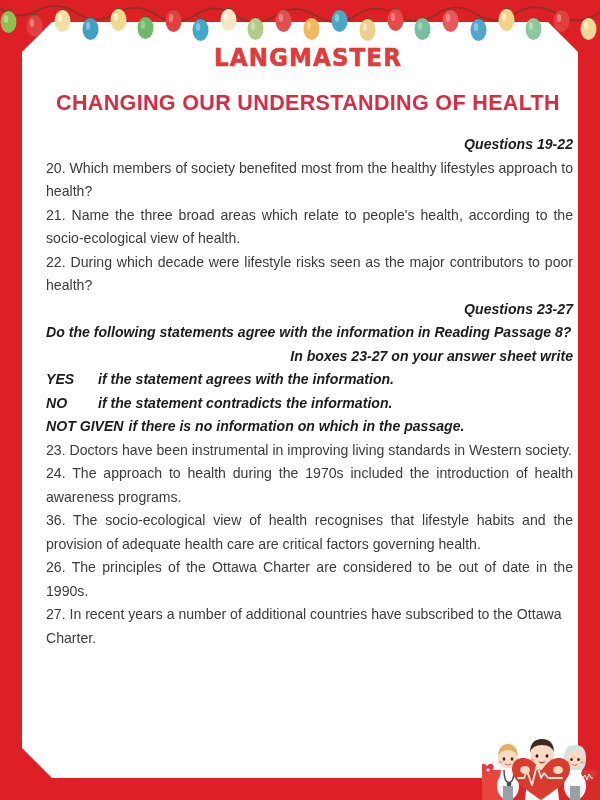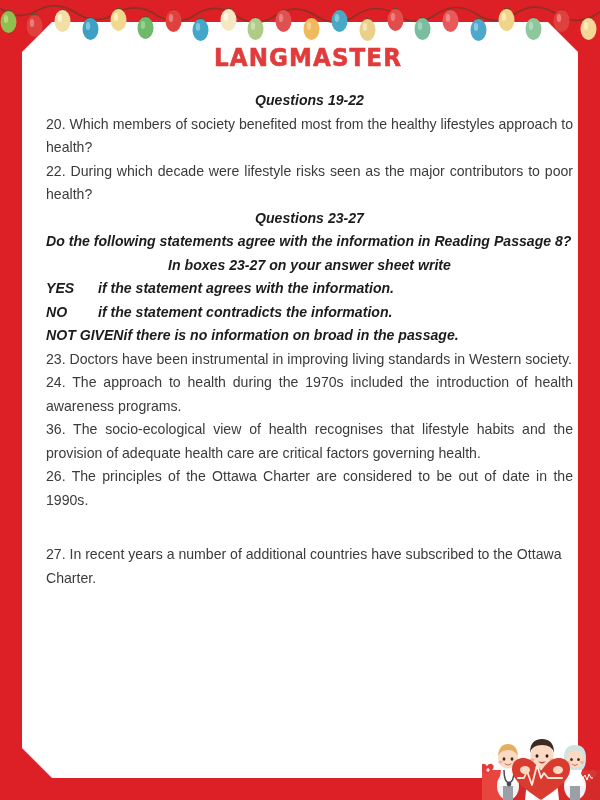--- a/index.html
+++ b/index.html
@@ -73,38 +73,38 @@
     color:#3B3B3B;
     font-size:14.1px;
     line-height:23.5px;
   }
 
   .p {
     text-align:justify;
     text-justify:inter-word;
     margin:0;
   }
-  .p:last-child { text-align:left;margin-top:31px; }
+  .p:last-child { text-align:left; }
 
   .bold-ital {
     font-weight:bold;
     font-style:italic;
     color:#1C1C1C;
     text-align:justify;
   }
-  .bold-ital.noj { text-align:center; }
+  .bold-ital.noj { text-align:right; }
 
   .opt-row {
     font-weight:bold;
     font-style:italic;
     color:#1C1C1C;
     white-space:nowrap;
   }
   .opt-key { display:inline-block; min-width:52px; }
-  .opt-key.wide { min-width:0; }
+  .opt-key.wide { min-width:0; margin-right:5px; }
 
   
   #illo {
     position:absolute;
     right:0px; bottom:0px;
     width:118px; height:92px;
     z-index:5;
   }
 </style>
 </head>
@@ -227,39 +227,41 @@
         <ellipse cx="588.5" cy="29" rx="8" ry="11" fill="#F2D796"></ellipse>
         <ellipse cx="586" cy="26" rx="2.2" ry="4" fill="#FCF0CE" opacity=".8"></ellipse>
       </g>
   </g>
 </svg>
 
 <div id="content">
 
   <div class="logo">LANGMASTER</div>
 
+  <div class="doc-title">CHANGING OUR UNDERSTANDING OF HEALTH</div>
 
   <div class="body-area">
 
     <div class="bold-ital noj">Questions 19-22</div>
     <p class="p">20. Which members of society benefited most from the healthy lifestyles approach to health?</p>
+    <p class="p">21. Name the three broad areas which relate to people's health, according to the socio-ecological view of health.</p>
     <p class="p">22. During which decade were lifestyle risks seen as the major contributors to poor health?</p>
 
     <div class="bold-ital noj">Questions 23-27</div>
     <div class="bold-ital">Do the following statements agree with the information in Reading Passage 8?</div>
     <div class="bold-ital noj">In boxes 23-27 on your answer sheet write</div>
 
     <div class="opt-row">
       <span class="opt-key">YES</span><span>if the statement agrees with the information.</span>
     </div>
     <div class="opt-row">
       <span class="opt-key">NO</span><span>if the statement contradicts the information.</span>
     </div>
     <div class="opt-row">
-      <span class="opt-key wide">NOT GIVEN</span><span>if there is no information on broad in the passage.</span>
+      <span class="opt-key wide">NOT GIVEN</span><span>if there is no information on which in the passage.</span>
     </div>
 
     <p class="p">23. Doctors have been instrumental in improving living standards in Western society.</p>
     <p class="p">24. The approach to health during the 1970s included the introduction of health awareness programs.</p>
     <p class="p">36. The socio-ecological view of health recognises that lifestyle habits and the provision of adequate health care are critical factors governing health.</p>
     <p class="p">26. The principles of the Ottawa Charter are considered to be out of date in the 1990s.</p>
     <p class="p">27. In recent years a number of additional countries have subscribed to the Ottawa Charter.</p>
 
   </div>
 </div>

